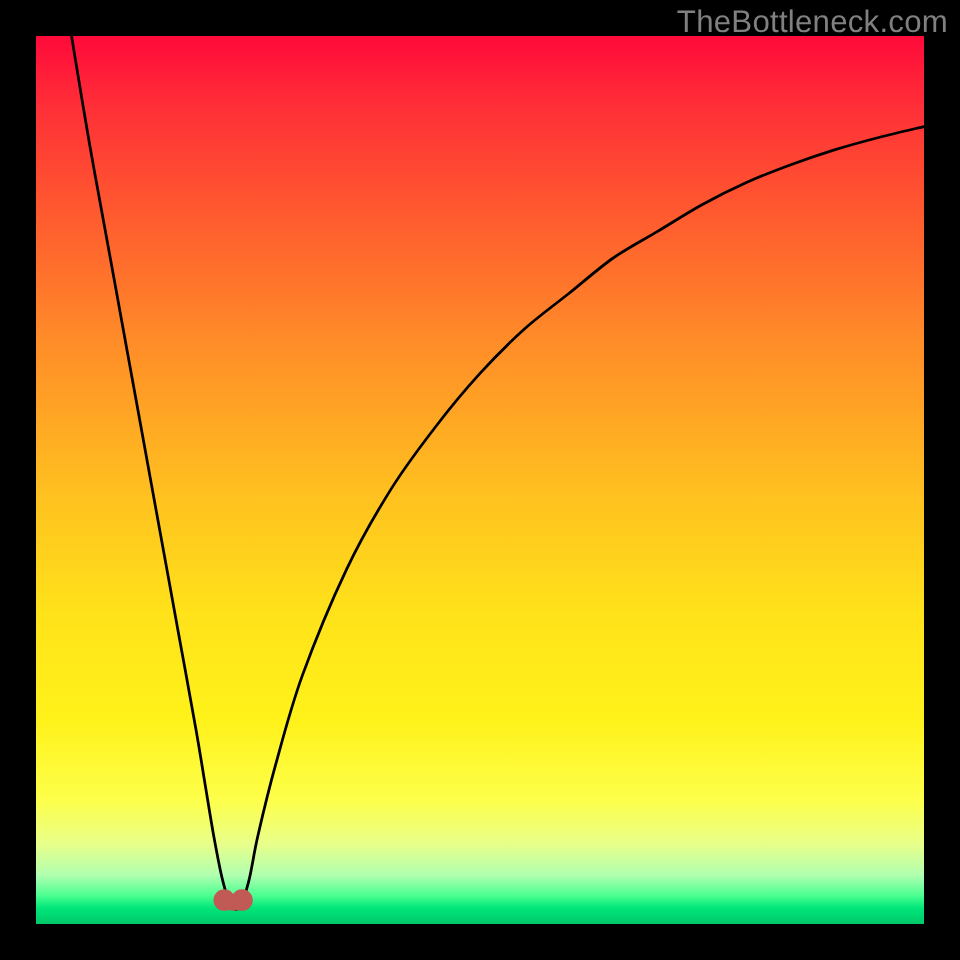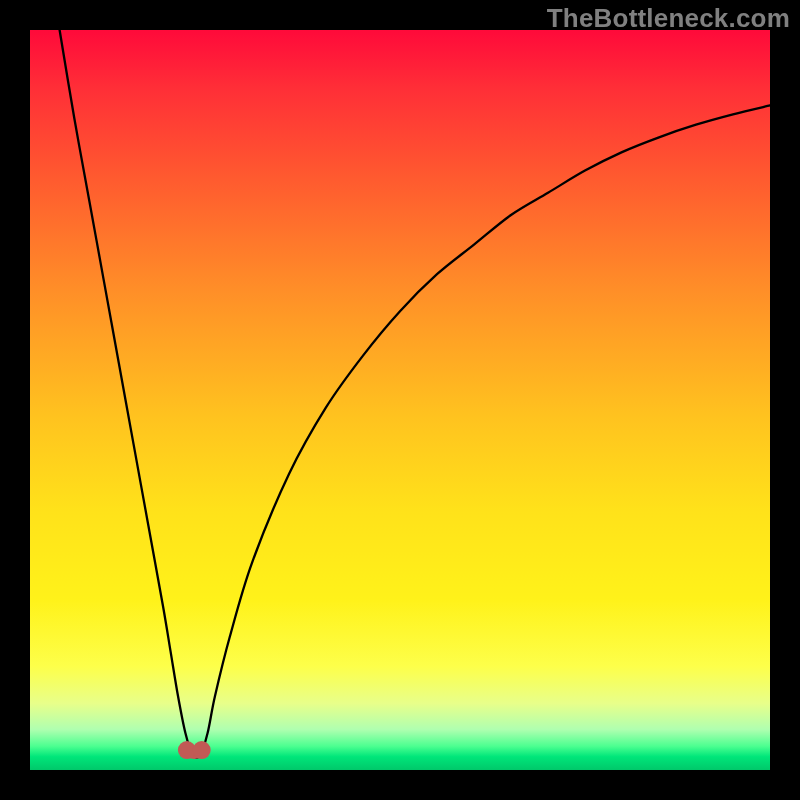--- a/index.html
+++ b/index.html
@@ -49,21 +49,21 @@
     height: 740px;
     overflow: visible;
   }
   .watermark {
     position: absolute;
     top: 3px;
     right: 10px;
     color: #808080;
     font-size: 26px;
     letter-spacing: 0.2px;
-    font-weight: 700;
+    font-weight: 400;
   }
 </style>
 </head>
 <body>
 
 <div class="frame">
   <div class="watermark">TheBottleneck.com</div>
 
   <div class="plot">
     <svg class="svg-layer" viewBox="0 0 740 740" preserveAspectRatio="none">

